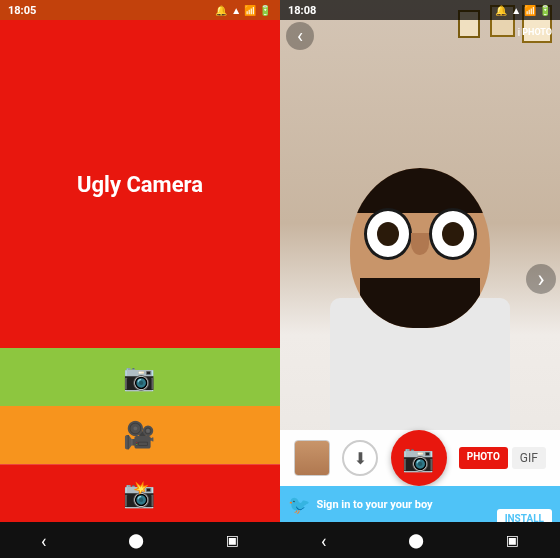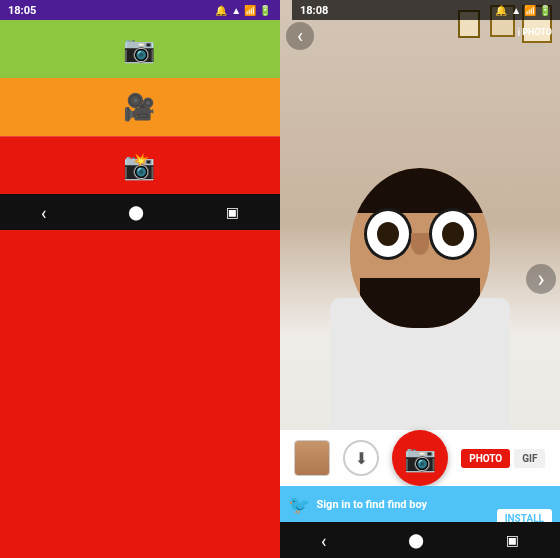--- a/index.html
+++ b/index.html
@@ -17,21 +17,21 @@
       width: 280px;
       height: 558px;
       display: flex;
       flex-direction: column;
       background: #e8170e;
       position: relative;
     }
 
     .left-status-bar {
       height: 20px;
-      background: #4c1d95;
+      background: #c2410c;
       display: flex;
       align-items: center;
       justify-content: space-between;
       padding: 0 8px;
       font-size: 10px;
       color: white;
     }
 
     .left-status-time {
       font-weight: bold;
@@ -114,21 +114,21 @@
       height: 20px;
       background: rgba(0,0,0,0.7);
       display: flex;
       align-items: center;
       justify-content: space-between;
       padding: 8px 8px;
       font-size: 10px;
       color: white;
       position: absolute;
       top: 0;
-      left: 12px;
+      left: 0;
       right: 0;
       z-index: 10;
     }
 
     .right-status-time {
       font-weight: bold;
       font-size: 11px;
     }
 
     .back-btn {
@@ -394,22 +394,22 @@
       font-size: 10px;
       font-weight: bold;
       border-radius: 3px;
       cursor: pointer;
     }
 
     .gif-btn {
       padding: 4px 8px;
       background: #f0f0f0;
       color: #555;
-      font-size: 10px;
-      font-weight: bold;
+      font-size: 12px;
+      font-weight: normal;
       border-radius: 3px;
       cursor: pointer;
     }
 
     
     .ad-banner {
       position: absolute;
       bottom: 0;
       left: 0;
       right: 0;
@@ -475,20 +475,23 @@
   <div class="left-status-bar">
     <span class="left-status-time">18:05</span>
     <div class="left-status-icons">
       <span>🔔</span>
       <span>▲</span>
       <span>📶</span>
       <span>🔋</span>
     </div>
   </div>
 
+  <div class="left-main">
+    <span class="app-title">Ugly Camera</span>
+  </div>
 
   <div class="left-bottom">
     <div class="btn-camera btn-green">
       <span style="font-size:26px;">📷</span>
     </div>
     <div class="btn-camera btn-yellow">
       <span style="font-size:26px;">🎥</span>
     </div>
     <div class="btn-camera btn-red">
       <span style="font-size:26px;">📸</span>
@@ -563,21 +566,21 @@
     </div>
 
     <div class="photo-gif-buttons">
       <div class="photo-btn">PHOTO</div>
       <div class="gif-btn">GIF</div>
     </div>
   </div>
 
   <div class="ad-banner">
     <span class="ad-bird-icon">🐦</span>
-    <span class="ad-text">Sign in to find find boy</span>
+    <span class="ad-text">Sign in to your your boy</span>
     <div class="install-btn">INSTALL</div>
   </div>
 
   <div class="right-nav-bar">
     <span class="nav-icon">‹</span>
     <span class="nav-icon" style="font-size:14px;">⬤</span>
     <span class="nav-icon" style="font-size:14px;">▣</span>
   </div>
 </div>
 

